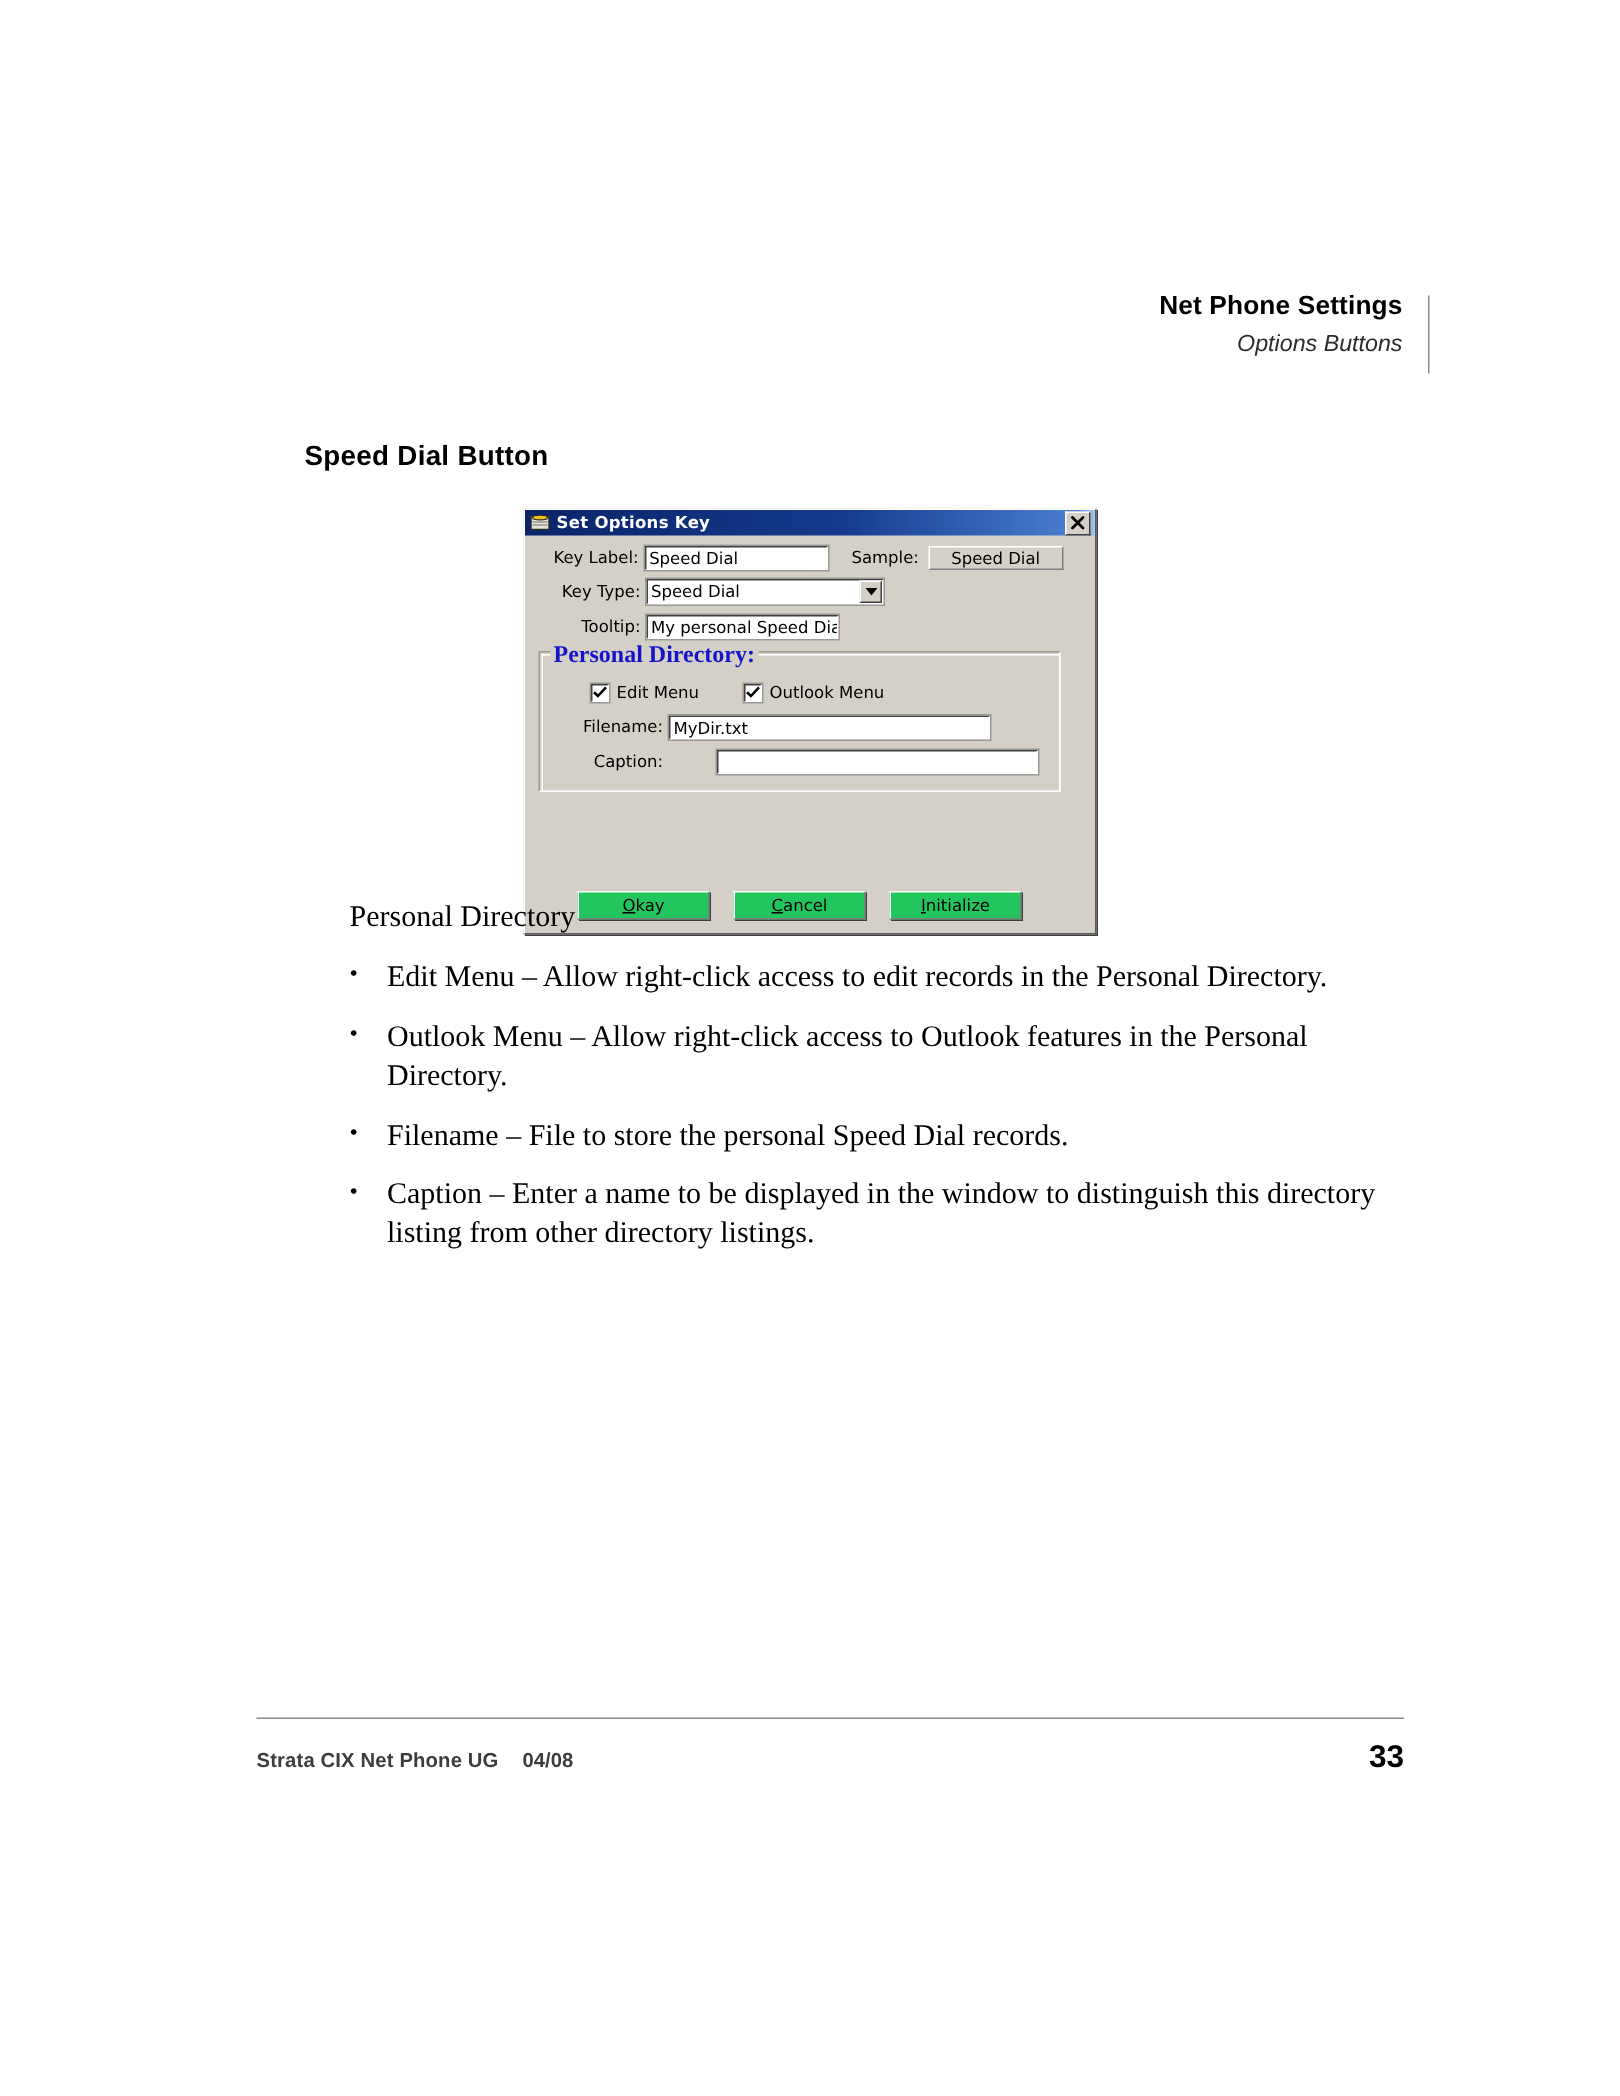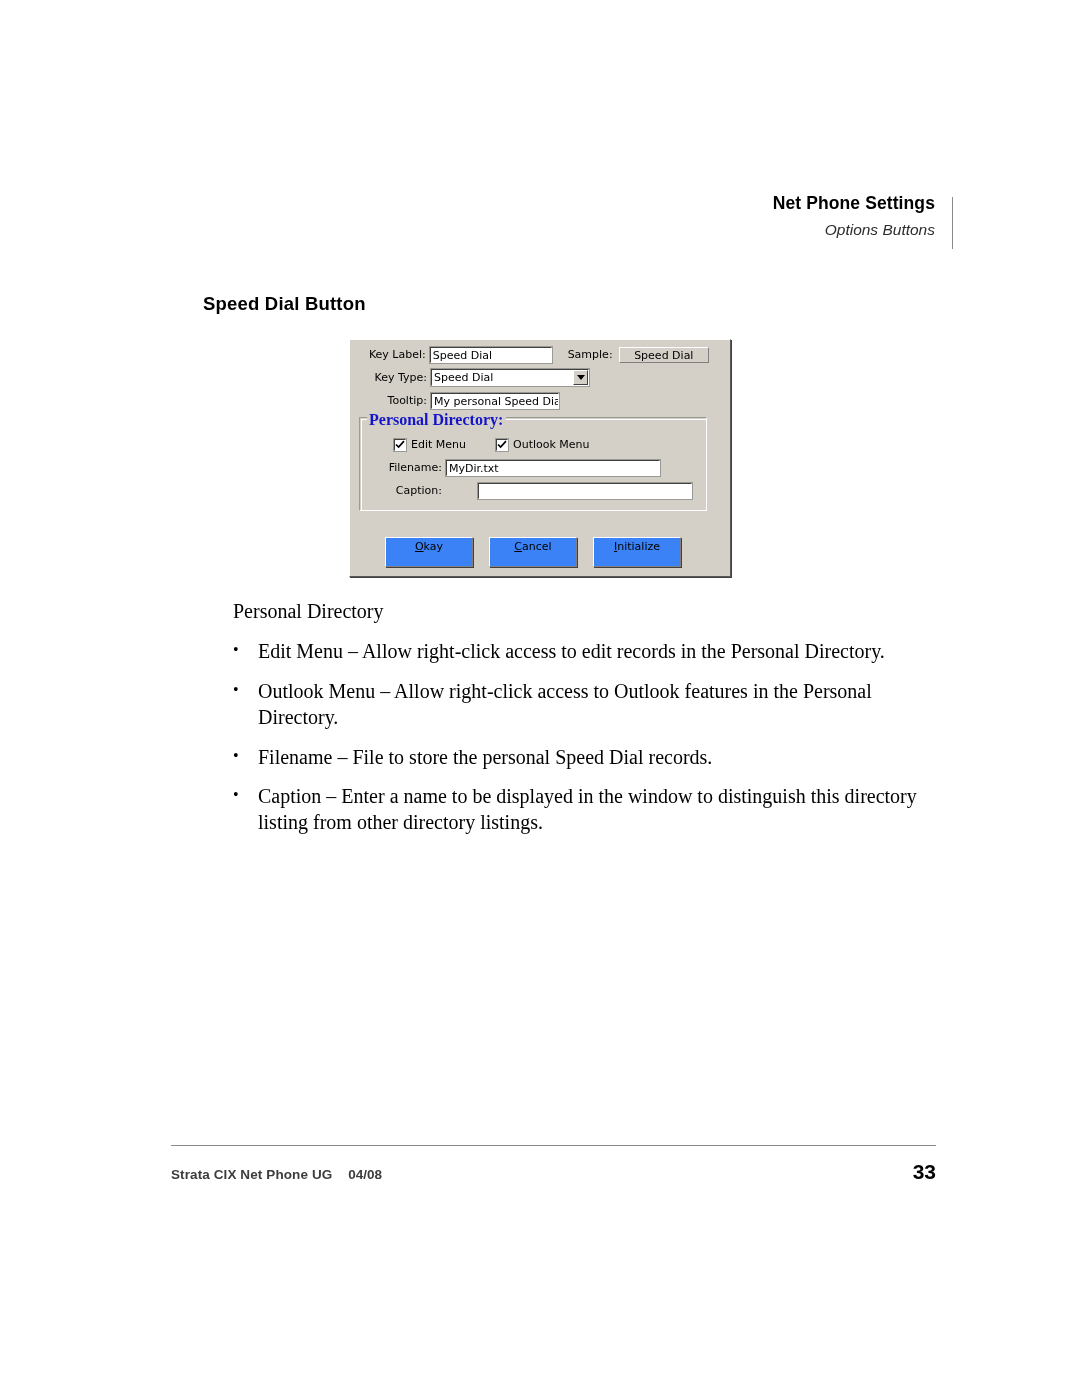--- a/index.html
+++ b/index.html
@@ -258,31 +258,32 @@
   .cb-text { font-size: 11px; margin-right: 30px; white-space: nowrap; }
 
   .btnrow {
     display: flex;
     justify-content: center;
     gap: 16px;
     padding: 26px 0 9px 0;
   }
   .dlgbtn {
     width: 88px;
-    height: 30px;
+    height: 19px;
     line-height: 18px;
     text-align: center;
     font-size: 11px;
-    background: #3b82f6;
+    background: #22c55e;
     border-top: 1px solid #ffffff;
     border-left: 1px solid #ffffff;
     border-right: 1px solid #808080;
     border-bottom: 1px solid #808080;
     box-shadow: 1px 1px 0 0 #404040;
     box-sizing: border-box;
+    margin-top: 40px;
   }
   .dlgbtn u { text-decoration: underline; }
 
   
   #body-copy {
     position: absolute;
     left: 233px;
     top: 598px;
     width: 690px;
     font-size: 20px;
@@ -331,20 +332,35 @@
 <div id="page-header">
   <div class="hdr-rule"></div>
   <span class="hdr-title">Net Phone Settings</span>
   <span class="hdr-sub">Options Buttons</span>
 </div>
 
 <h1 id="section-heading">Speed Dial Button</h1>
 
 <div id="dialog-figure">
 
+  <div class="titlebar">
+    <span class="titlebar-icon">
+      <svg width="14" height="13" viewBox="0 0 14 13">
+        <rect x="1" y="2" width="12" height="9" fill="#e8e4d8" stroke="#2b2b2b" stroke-width="1"></rect>
+        <path d="M2 4 L12 4 M2 6 L12 6 M2 8 L12 8" stroke="#6b6b6b" stroke-width="0.8"></path>
+        <ellipse cx="7" cy="3" rx="5" ry="1.6" fill="#f0c020" stroke="#2b2b2b" stroke-width="0.8"></ellipse>
+      </svg>
+    </span>
+    <span class="titlebar-text">Set Options Key</span>
+    <span class="titlebar-close">
+      <svg width="9" height="9" viewBox="0 0 9 9">
+        <path d="M1 1 L8 8 M8 1 L1 8" stroke="#000000" stroke-width="1.8" stroke-linecap="square"></path>
+      </svg>
+    </span>
+  </div>
 
   <div class="dlg-body">
 
     <div class="frow">
       <span class="flabel lbl-w">Key Label:</span>
       <span class="tfield" style="width:124px;">Speed Dial</span>
       <span class="sample-label">Sample:</span>
       <span class="sample-btn">Speed Dial</span>
     </div>
 

